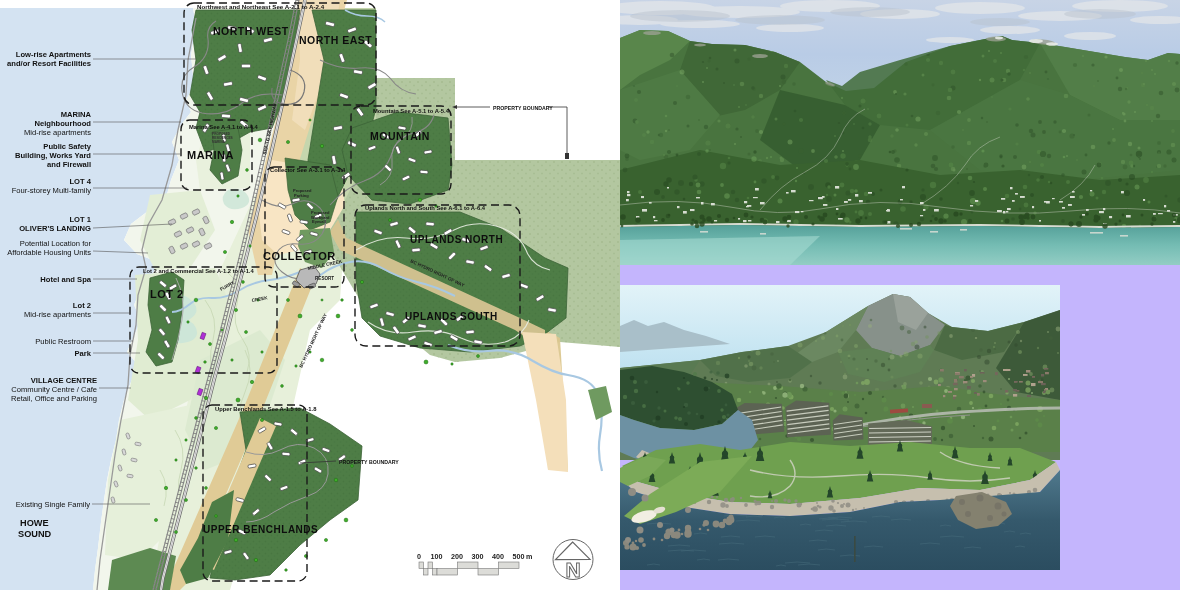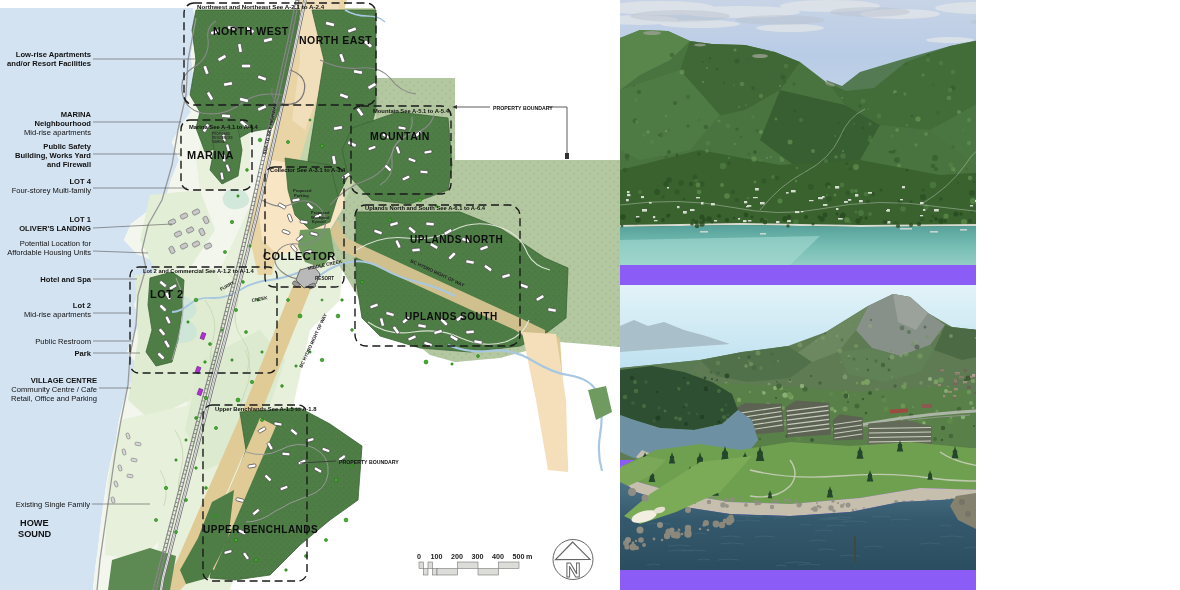--- a/index.html
+++ b/index.html
@@ -1,16 +1,16 @@
 <!DOCTYPE html>
 <html><head>
 <meta charset="utf-8">
 <style>
 html,body{margin:0;padding:0;background:#ffffff;}
-#page{position:relative;width:976px;height:590px;overflow:hidden;background:#8b5cf6;
+#page{position:relative;width:1180px;height:590px;overflow:hidden;background:#c4b5fd;
 font-family:"Liberation Sans", sans-serif;}
 </style>
 </head>
 <body>
 <div id="page">
 <svg width="1180" height="590" viewBox="0 0 1180 590">
 <defs>
   <pattern id="dots" width="6" height="6" patternUnits="userSpaceOnUse">
     <circle cx="1.5" cy="1.5" r="0.9" fill="#41703b" opacity="0.5"></circle>
     <circle cx="4.5" cy="4" r="0.8" fill="#41703b" opacity="0.4"></circle>

